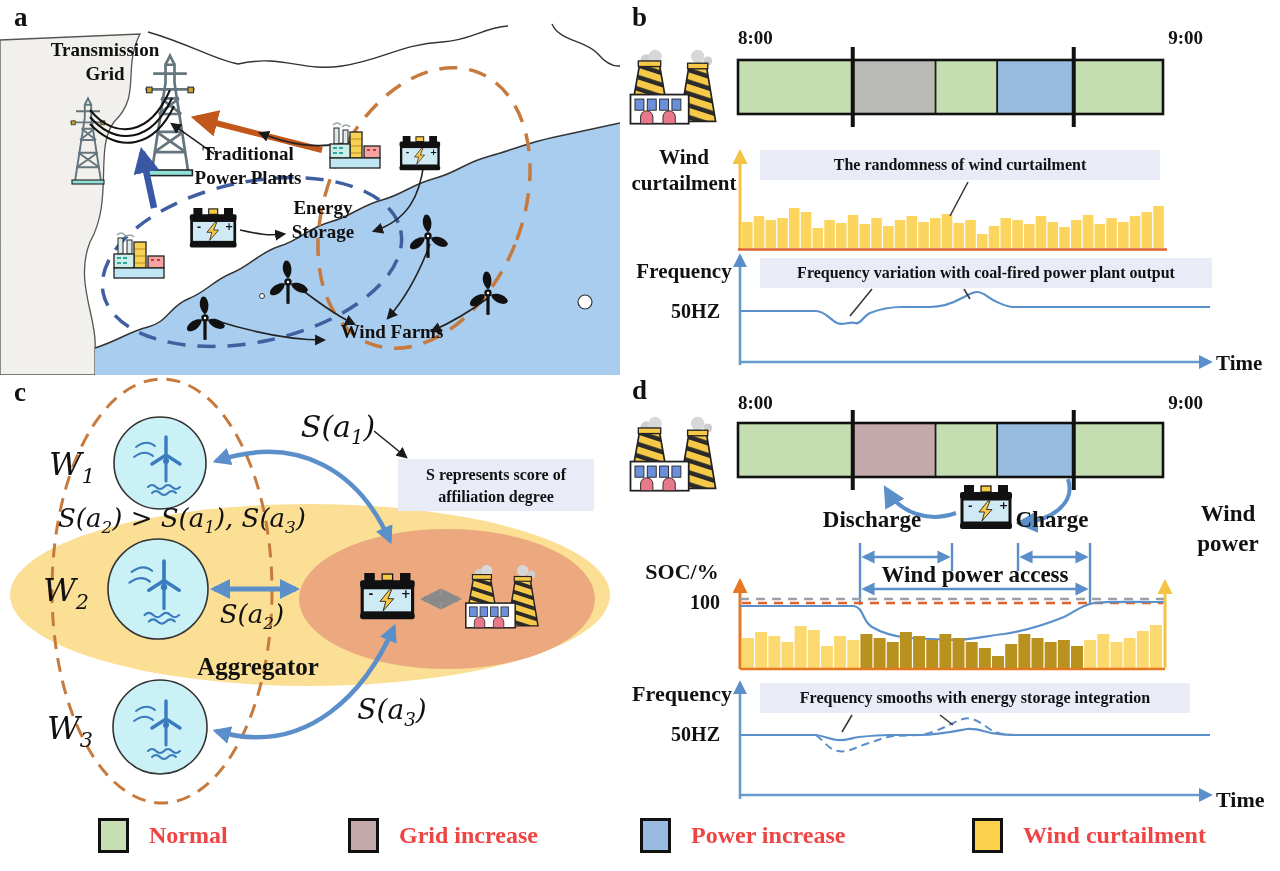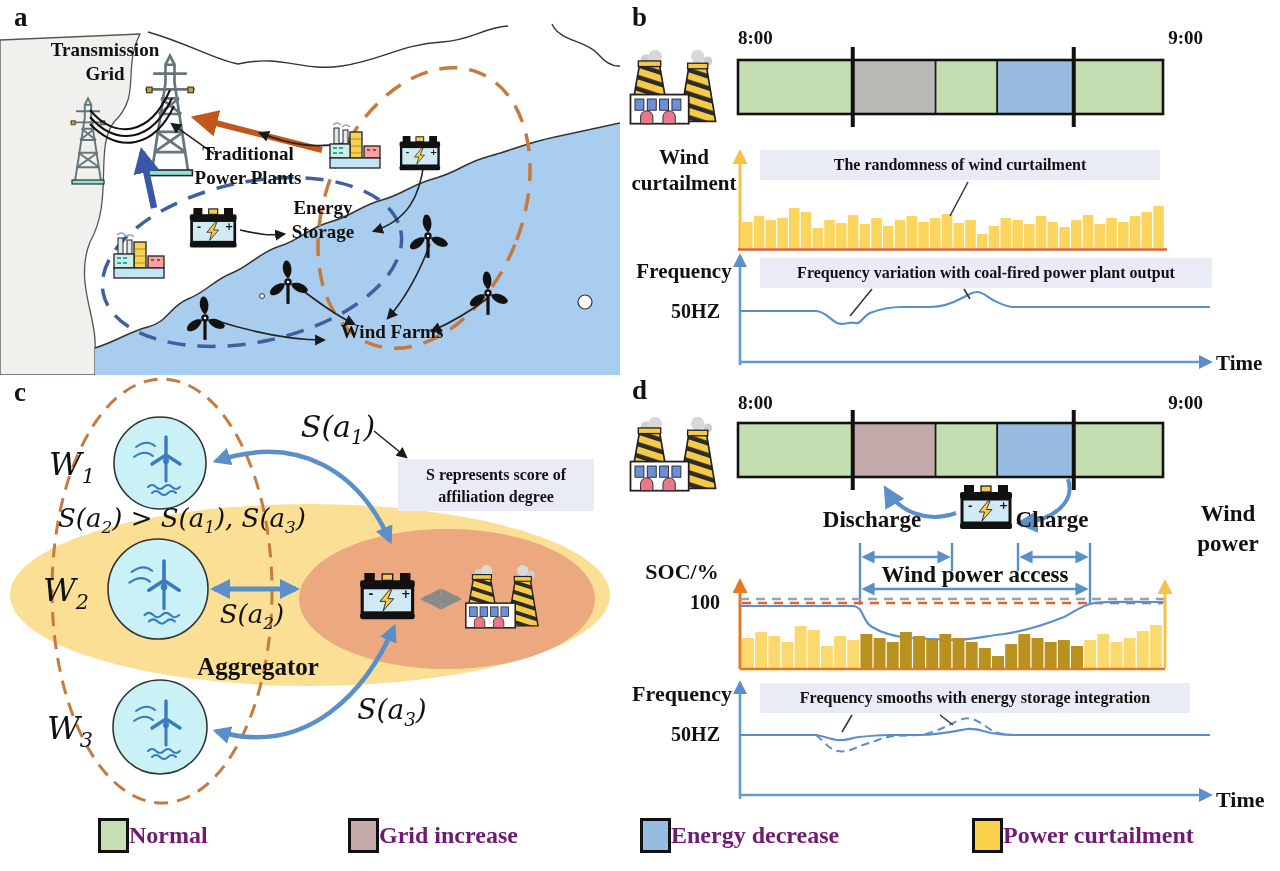--- a/index.html
+++ b/index.html
@@ -6,21 +6,21 @@
   .figure{position:relative;width:1280px;height:871px;background:#fff;overflow:hidden;}
   .panel{position:absolute;}
   svg{display:block;}
   .t{font-family:"Liberation Serif","DejaVu Serif",serif;font-weight:bold;fill:#111;}
   .math{font-family:"DejaVu Serif","Liberation Serif",serif;font-style:italic;font-weight:normal;fill:#111;}
   .subt{font-size:65%;}
   .ann{font-family:"Liberation Serif","DejaVu Serif",serif;font-weight:bold;fill:#111;}
   .legend{position:absolute;left:0;top:818px;width:1280px;height:53px;}
   .legend-item{position:absolute;display:flex;align-items:center;}
   .legend-swatch{width:31px;height:35px;border:3px solid #111;box-sizing:border-box;}
-  .legend-label{font-family:"Liberation Serif","DejaVu Serif",serif;font-weight:bold;font-size:24px;color:#701a75;}
+  .legend-label{margin-left:20px;font-family:"Liberation Serif","DejaVu Serif",serif;font-weight:bold;font-size:24px;color:#ef4444;}
 </style>
 </head>
 <body>
 
 <svg width="0" height="0" style="position:absolute" aria-hidden="true">
   <defs>
     <marker id="mBlk" viewBox="0 0 10 10" refX="8" refY="5" markerWidth="7" markerHeight="7" orient="auto-start-reverse">
         <path d="M0,0 L10,5 L0,10 Z" fill="#1a1a1a"></path>
       </marker>
     <marker id="mBlue" viewBox="0 0 10 10" refX="8" refY="5" markerWidth="4" markerHeight="4" orient="auto-start-reverse">
@@ -408,21 +408,21 @@
     <div class="legend-item" style="left:98px">
       <div class="legend-swatch" style="background: rgb(200, 223, 179);"></div>
       <div class="legend-label">Normal</div>
     </div>
     <div class="legend-item" style="left:348px">
       <div class="legend-swatch" style="background: rgb(195, 169, 169);"></div>
       <div class="legend-label">Grid increase</div>
     </div>
     <div class="legend-item" style="left:640px">
       <div class="legend-swatch" style="background: rgb(151, 188, 223);"></div>
-      <div class="legend-label">Energy decrease</div>
+      <div class="legend-label">Power increase</div>
     </div>
     <div class="legend-item" style="left:972px">
       <div class="legend-swatch" style="background: rgb(251, 209, 75);"></div>
-      <div class="legend-label">Power curtailment</div>
+      <div class="legend-label">Wind curtailment</div>
     </div>
   </div>
 
 </div>
 
 </body></html>

